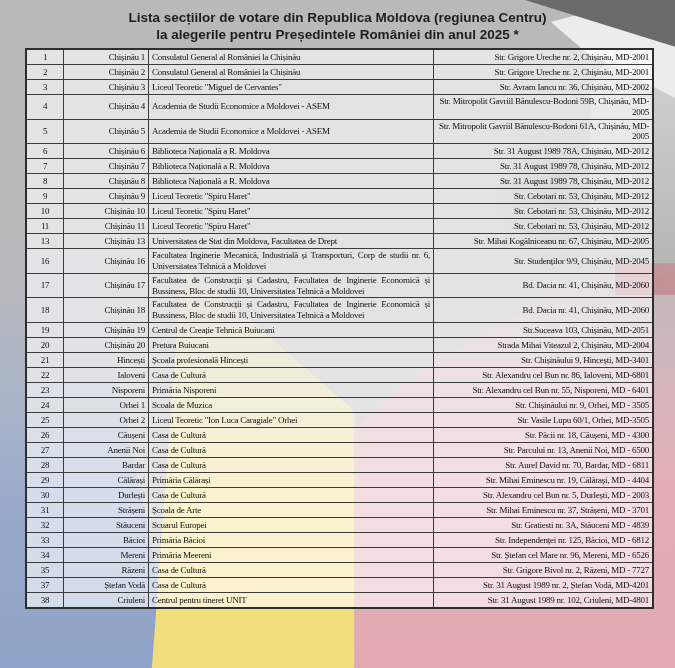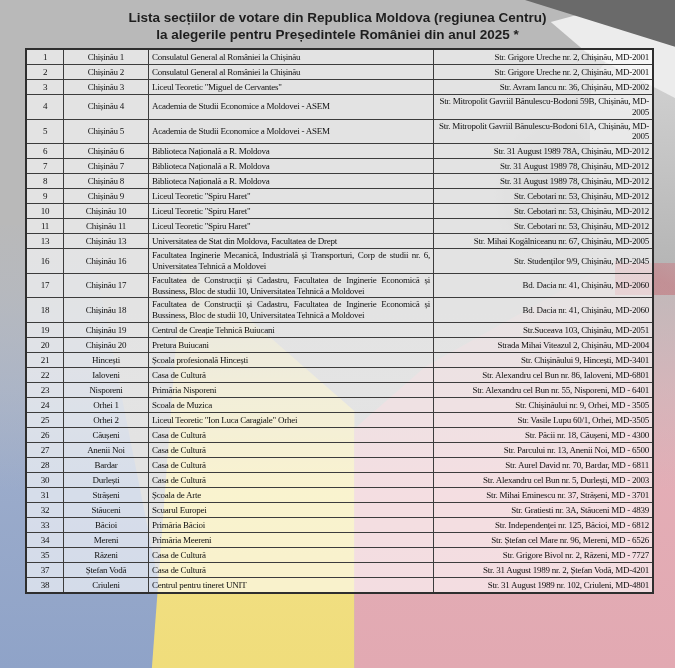--- a/index.html
+++ b/index.html
@@ -42,21 +42,21 @@
     border-collapse:collapse;table-layout:fixed;
     border:2px solid #2e2e2e;}
   table.sections td{
     border:1px solid var(--table-border,#3c3c3c);
     background:rgba(255,255,255,.60);
     font-family:"Liberation Serif",serif;
     font-size:9px;line-height:1.2;letter-spacing:-0.25px;
     color:#111;padding:1px 3px;height:12px;vertical-align:middle;
     overflow:hidden;}
   td.nr{width:30px;text-align:center;}
-  td.city{width:78px;text-align:center;}
+  td.city{width:78px;text-align:right;}
   td.institution{width:278px;text-align:justify;}
   td.address{text-align:right;}
   
   .footnote{position:absolute;left:77px;top:672px;width:578px;z-index:5;margin:0;
     font-size:7.8px;line-height:11px;color:#4f4f4f;}
 </style>
 </head>
 <body>
 
 <div class="bg">
@@ -224,20 +224,26 @@
         <td class="institution">Casa de Cultură</td>
         <td class="address">Str. Parcului nr. 13, Anenii Noi, MD - 6500</td>
       </tr>
       <tr>
         <td class="nr">28</td>
         <td class="city">Bardar</td>
         <td class="institution">Casa de Cultură</td>
         <td class="address">Str. Aurel David nr. 70, Bardar, MD - 6811</td>
       </tr>
       <tr>
+        <td class="nr">29</td>
+        <td class="city">Călărași</td>
+        <td class="institution">Primăria Călărași</td>
+        <td class="address">Str. Mihai Eminescu nr. 19, Călărași, MD - 4404</td>
+      </tr>
+      <tr>
         <td class="nr">30</td>
         <td class="city">Durlești</td>
         <td class="institution">Casa de Cultură</td>
         <td class="address">Str. Alexandru cel Bun nr. 5, Durlești, MD - 2003</td>
       </tr>
       <tr>
         <td class="nr">31</td>
         <td class="city">Strășeni</td>
         <td class="institution">Școala de Arte</td>
         <td class="address">Str. Mihai Eminescu nr. 37, Strășeni, MD - 3701</td>

